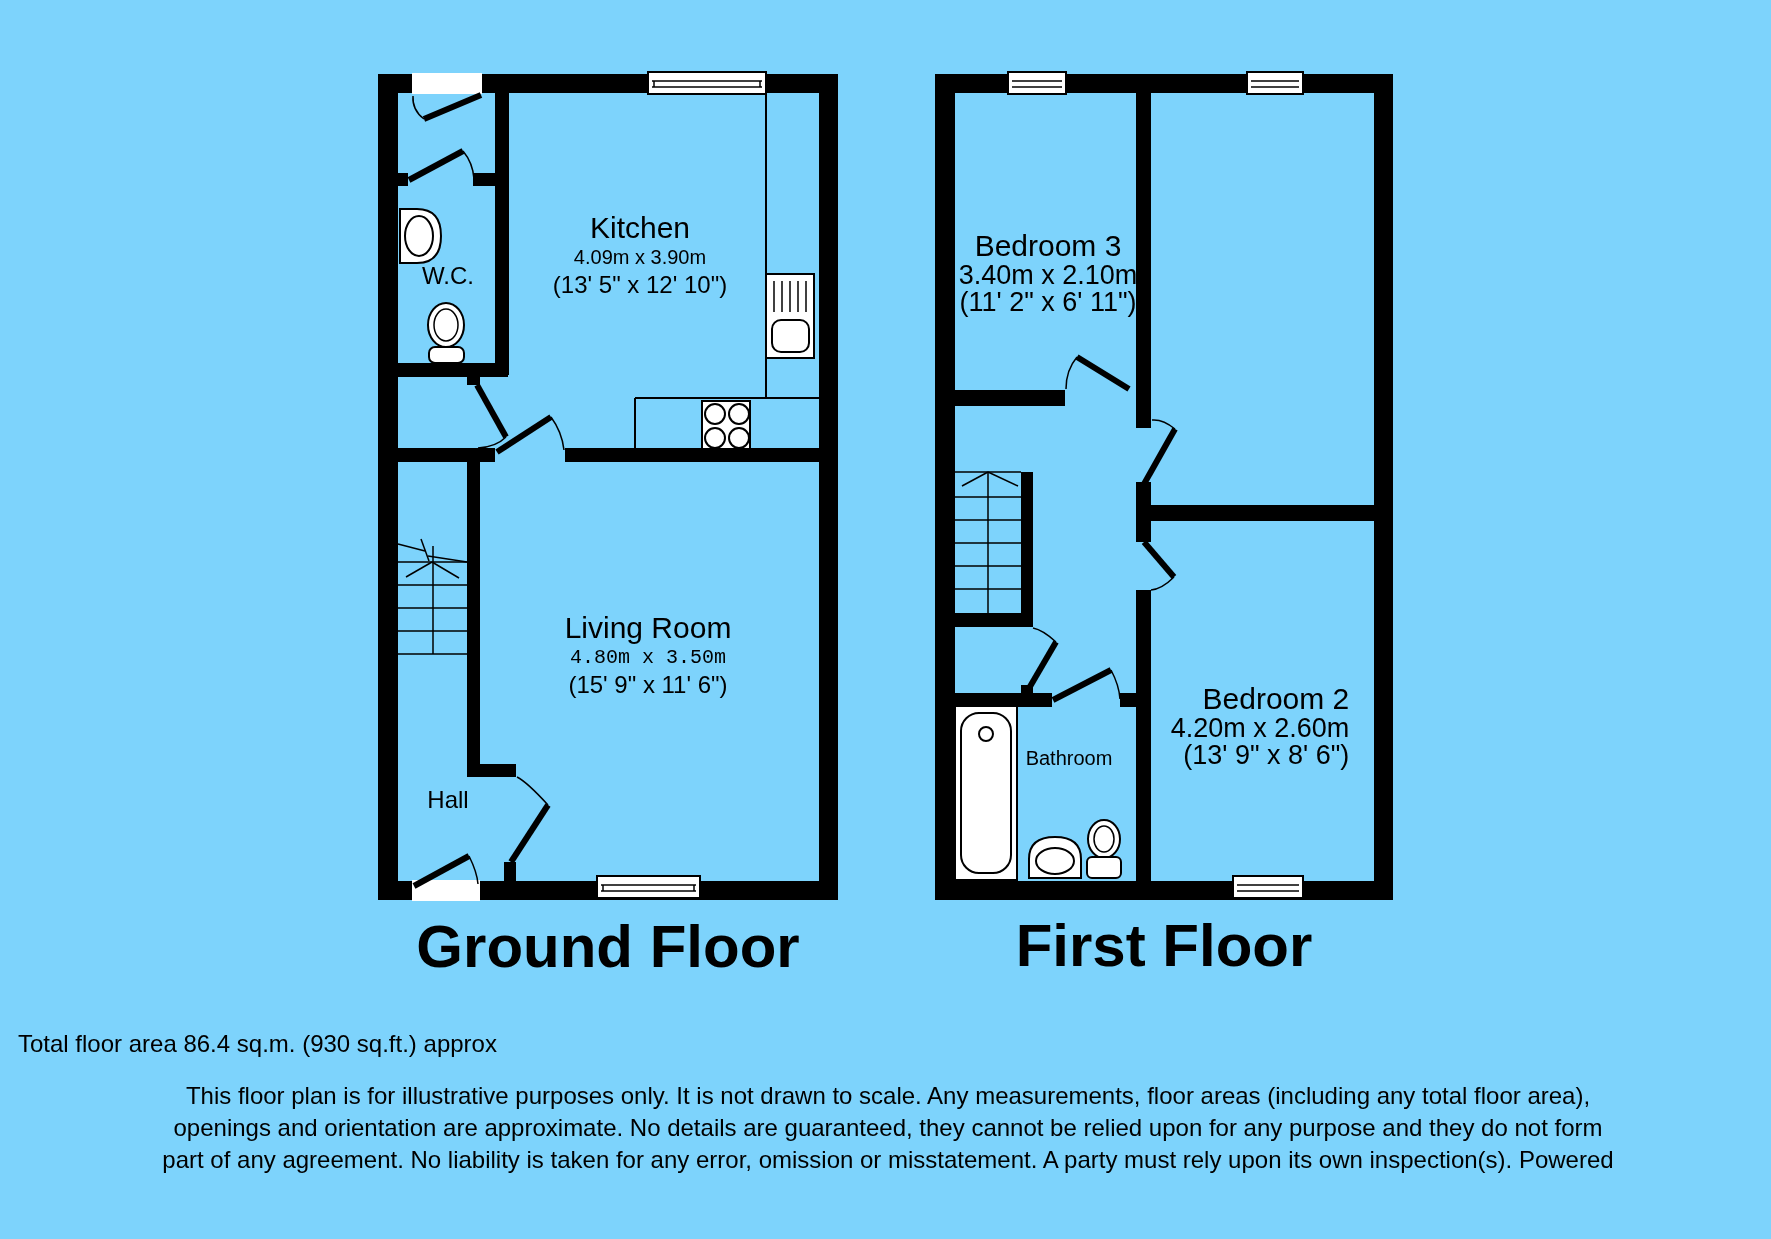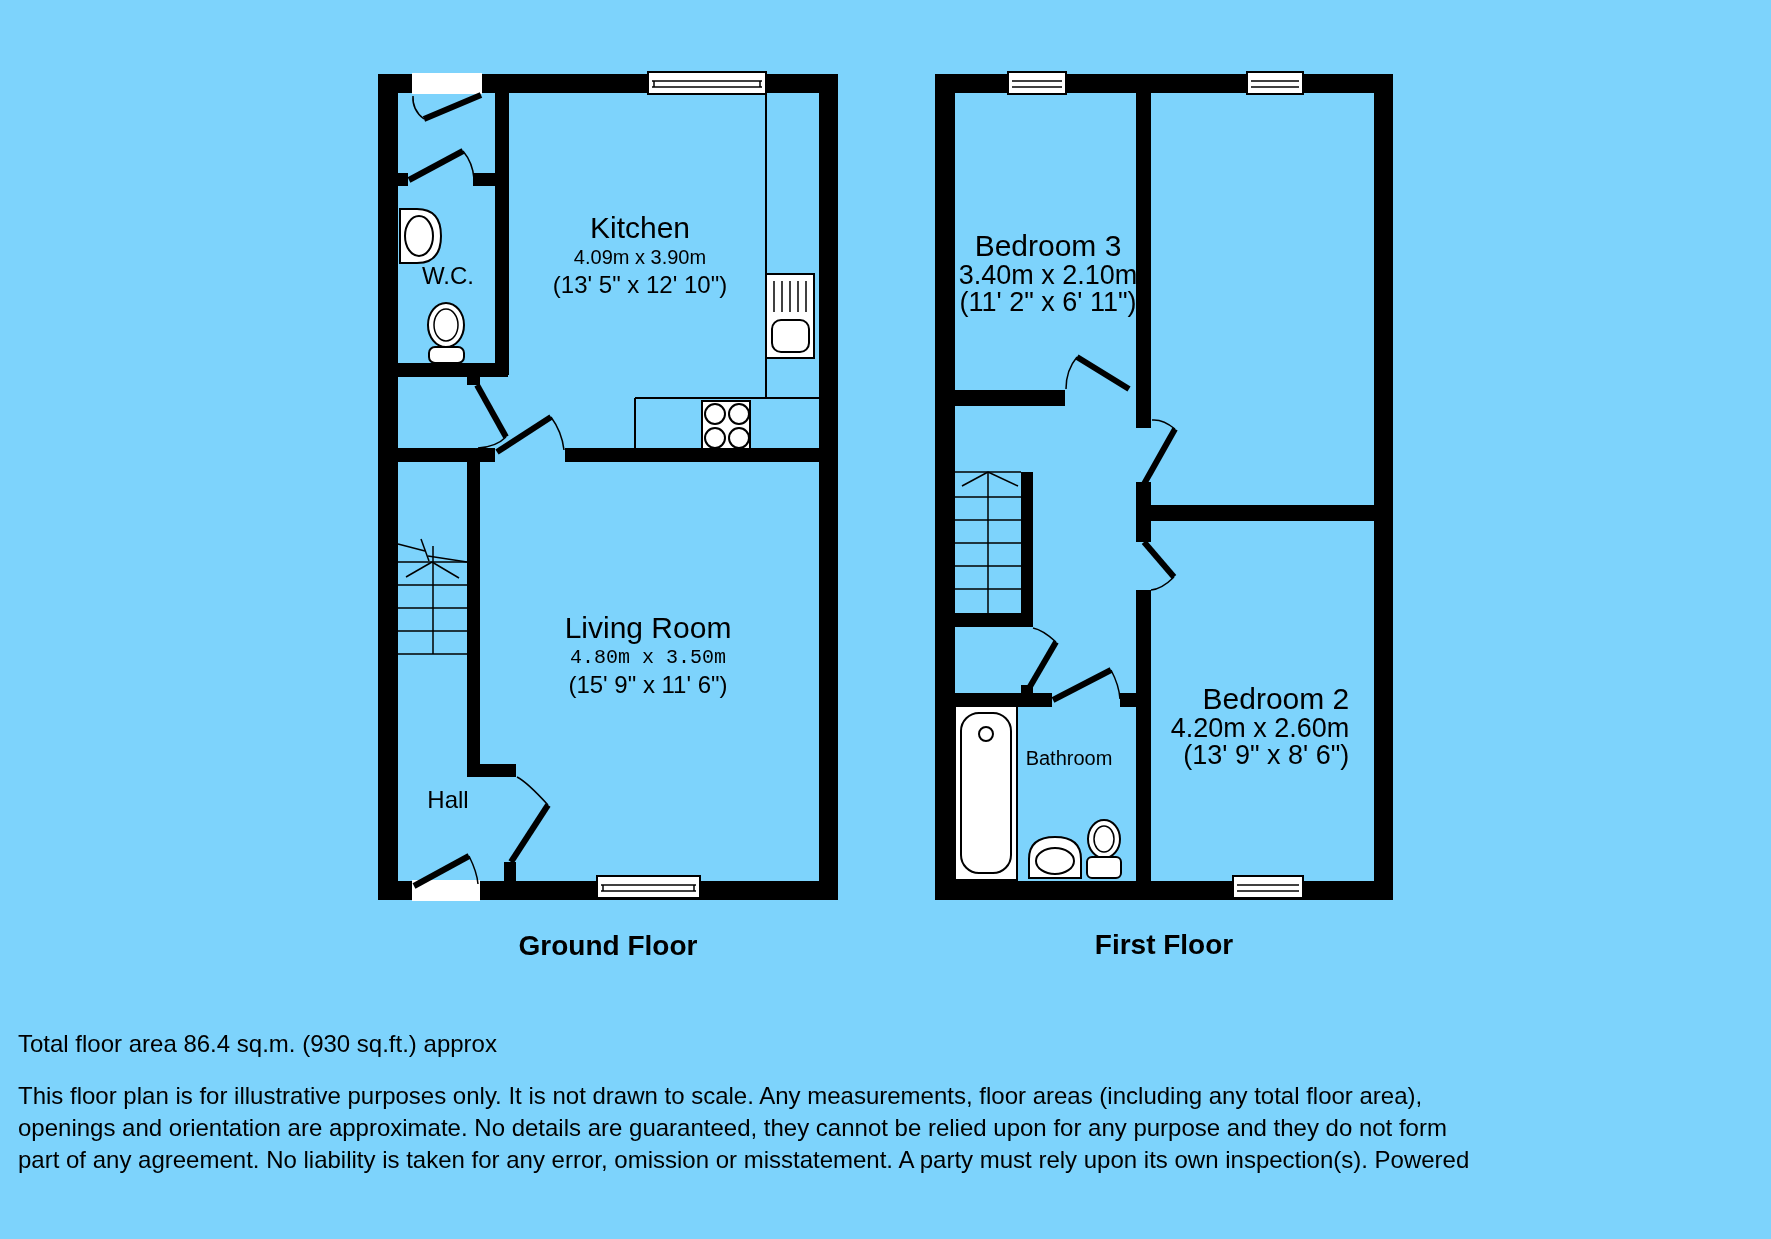--- a/index.html
+++ b/index.html
@@ -5,21 +5,21 @@
   html,body{margin:0;padding:0;background:#fff;}
   .page{position:relative;width:1771px;height:1239px;background:#7dd3fc;overflow:hidden;
         font-family:"Liberation Sans",sans-serif;color:#000;}
   svg{position:absolute;left:0;top:0;}
   .lbl{position:absolute;transform:translate(-50%,0);text-align:center;white-space:nowrap;color:#000;}
   .lbl .nm{font-size:30px;line-height:33px;}
   .lbl .dim{font-size:27px;line-height:27px;}
   .nm-big{font-size:31px;line-height:34px;}
   .small-room{font-size:24px;line-height:26px;}
   .tiny-room{font-size:20px;line-height:22px;}
-  .floor-title{position:absolute;transform:translate(-50%,-50%);font-size:28px;font-weight:bold;white-space:nowrap;}
+  .floor-title{position:absolute;transform:translate(-50%,-50%);font-size:60px;font-weight:bold;white-space:nowrap;}
   .footer{position:absolute;left:18px;font-size:24px;line-height:32px;}
   .wall{fill:#000000;}
   .open{fill:#ffffff;}
   .thin{stroke:#000000;stroke-width:2;fill:none;}
   .thin15{stroke:#000000;stroke-width:1.5;fill:none;}
   .leaf{stroke:#000000;stroke-width:6;fill:none;}
   .fix{stroke:#000000;stroke-width:2;fill:#ffffff;}
 </style>
 </head>
 <body>
@@ -256,19 +256,19 @@
   <div class="dim">(13' 9" x 8' 6")</div>
 </div>
 
 <div class="lbl tiny-room" style="left:1069px;top:747px;">Bathroom</div>
 
 <div class="floor-title" style="left:608px;top:946px;">Ground Floor</div>
 <div class="floor-title" style="left:1164px;top:945px;">First Floor</div>
 
 <div class="footer" style="top:1028px;">Total floor area 86.4 sq.m. (930 sq.ft.) approx</div>
 
-<div class="footer" style="top:1080px;width:1740px;">
+<div class="footer" style="top:1080px;width:1740px;text-align:center;">
   <div>This floor plan is for illustrative purposes only. It is not drawn to scale. Any measurements, floor areas (including any total floor area),</div>
   <div>openings and orientation are approximate. No details are guaranteed, they cannot be relied upon for any purpose and they do not form</div>
   <div>part of any agreement. No liability is taken for any error, omission or misstatement. A party must rely upon its own inspection(s). Powered</div>
 </div>
 
 </div>
 
 </body></html>

